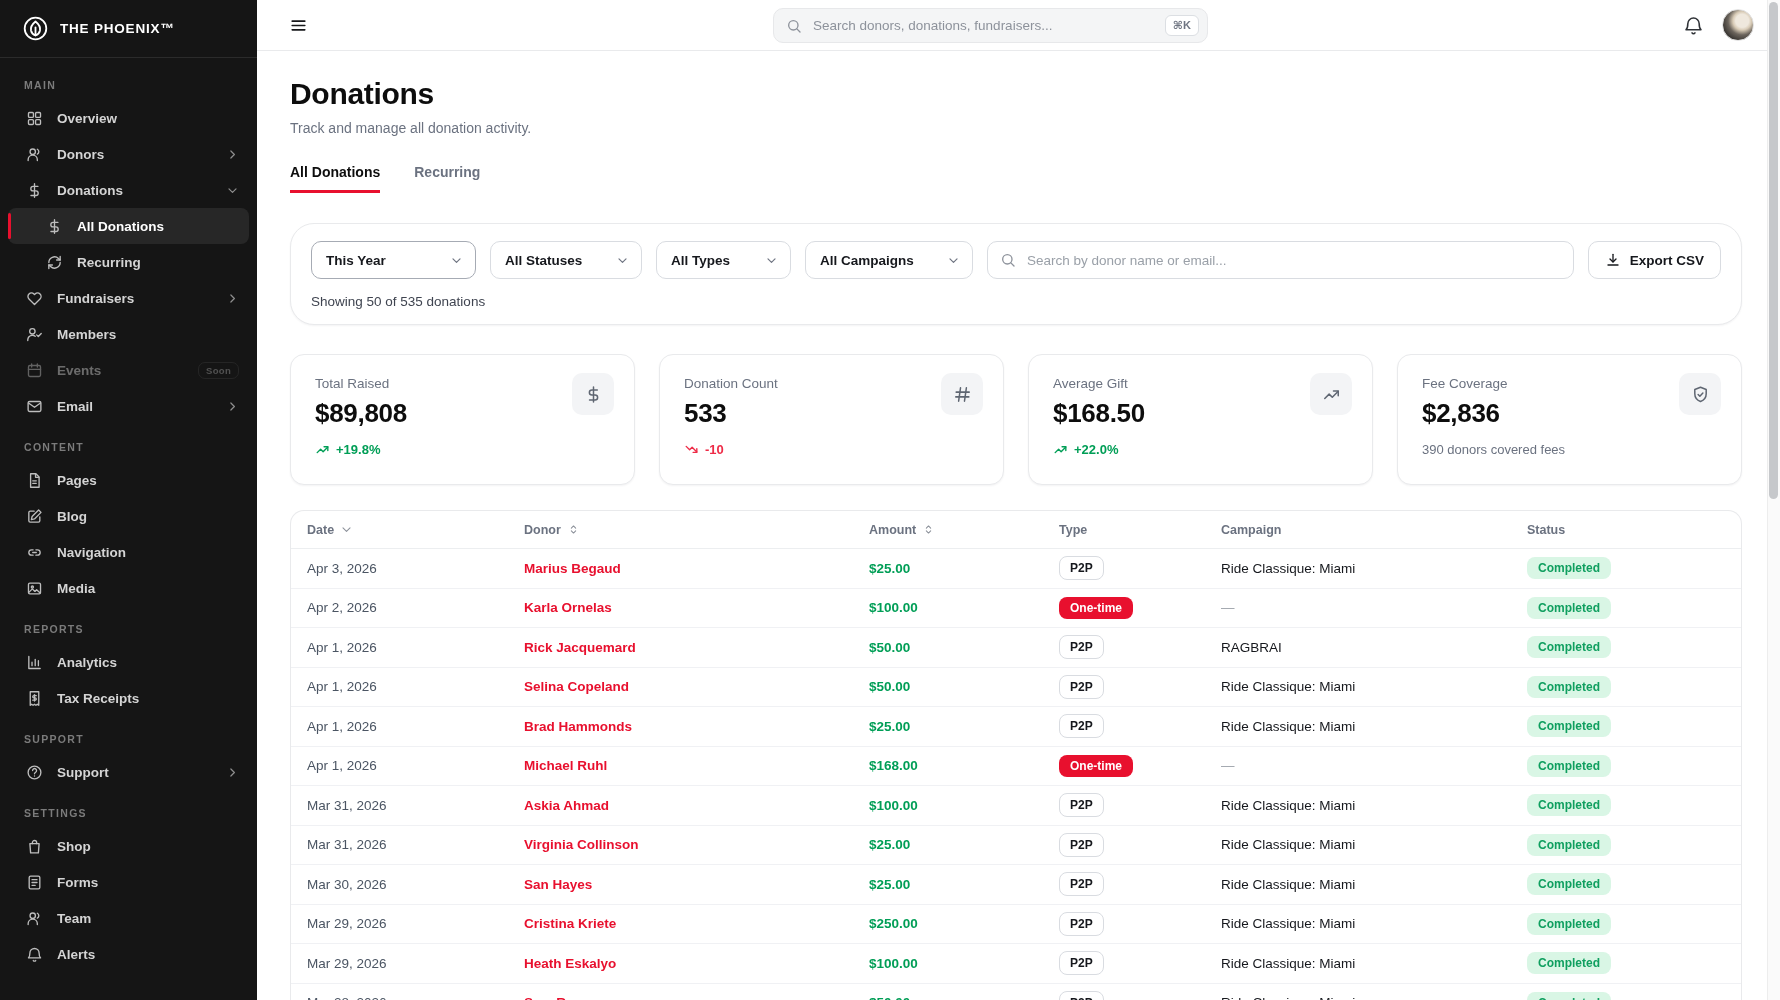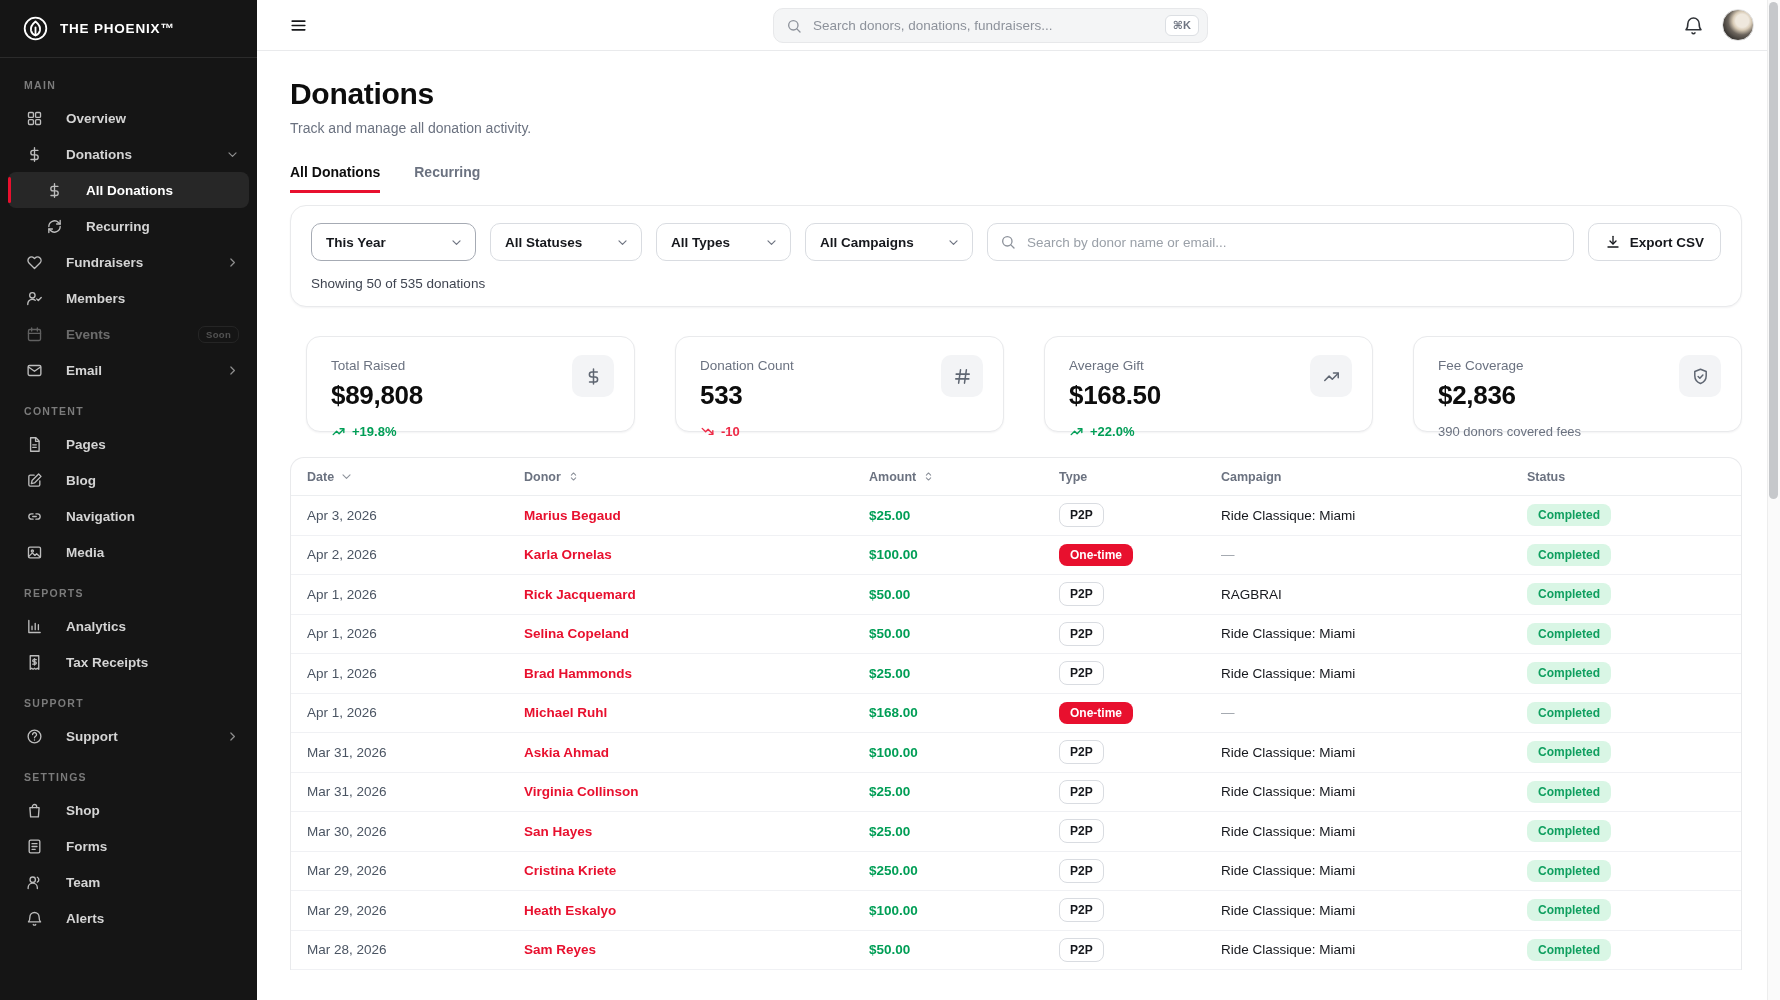--- a/index.html
+++ b/index.html
@@ -6,21 +6,21 @@
   *{box-sizing:border-box;}
   .app{position:relative;width:1780px;height:1000px;overflow:hidden;display:flex;background:#fff;}
 
   
   .sidebar{width:257px;min-width:257px;background:#151515;height:100%;overflow:hidden;}
   .logo-row{display:flex;align-items:center;gap:11px;height:58px;padding:10px 22px;border-bottom:1px solid #2b2b2b;}
   .logo-mark{color:#fff;display:flex;}
   .brand-name{color:#fff;font-weight:800;font-size:13.5px;letter-spacing:.8px;white-space:nowrap;}
   .nav{padding:4px 0 0;}
   .nav-section-label{color:#7b7b7b;font-size:10.5px;font-weight:700;letter-spacing:1.3px;padding:17px 24px 9px;}
-  .nav-item{display:flex;align-items:center;gap:23px;height:36px;margin:0 8px;border-radius:8px;padding:0 10px 0 18px;font-size:13.5px;font-weight:600;color:#d4d4d4;cursor:pointer;position:relative;}
+  .nav-item{display:flex;align-items:center;gap:14px;height:36px;margin:0 8px;border-radius:8px;padding:0 10px 0 18px;font-size:13.5px;font-weight:600;color:#d4d4d4;cursor:pointer;position:relative;}
   .nav-item .ni-icon{width:17px;height:17px;color:#bdbdbd;display:flex;align-items:center;justify-content:center;flex:none;}
   .nav-item.sub{padding-left:38px;}
   .nav-item.active{background:#272727;color:#fff;font-weight:700;}
   .nav-item.active::before{content:"";position:absolute;left:0;top:5px;bottom:5px;width:3px;background:#e8102e;border-radius:2px;}
   .nav-item.disabled{opacity:.45;}
   .ni-label{white-space:nowrap;}
   .badge-soon{margin-left:auto;font-size:9.5px;font-weight:700;color:#9a9a9a;border:1px solid #3a3a3a;border-radius:7px;padding:2px 7px;letter-spacing:.3px;}
   .nav-chevron{margin-left:auto;color:#8f8f8f;display:flex;}
 
   
@@ -38,34 +38,34 @@
     background:radial-gradient(circle at 64% 36%, #efe8dd 0 24%, #d8cbb6 34%, #6b645c 52%, #33302d 78%, #201e1c 100%);}
 
   
   .content{flex:1;overflow:hidden;padding:0 38px 0 33px;}
   .page-title{font-size:30px;font-weight:800;color:#0d0d0d;margin-top:26px;letter-spacing:-.3px;}
   .page-subtitle{font-size:14px;color:#6b7280;margin-top:9px;}
   .tabs{display:flex;gap:34px;margin-top:28px;}
   .tab{font-size:14px;font-weight:700;color:#6b7280;padding-bottom:10px;cursor:pointer;border-bottom:3px solid transparent;}
   .tab.active{color:#0d0d0d;border-bottom-color:#e8102e;}
 
-  .filter-card{margin-top:12px;border:1px solid #e9eaec;border-radius:16px;background:#fff;box-shadow:0 1px 2px rgba(16,24,40,.05);padding:17px 20px 15px;}
+  .filter-card{margin-top:30px;border:1px solid #e9eaec;border-radius:24px;background:#fff;box-shadow:0 1px 2px rgba(16,24,40,.05);padding:17px 20px 15px;}
   .filter-row{display:flex;gap:14px;align-items:center;}
   .dropdown{height:38px;border:1px solid #d9dce1;border-radius:10px;display:flex;align-items:center;justify-content:space-between;padding:0 12px 0 14px;font-size:13.5px;font-weight:600;color:#16181d;cursor:pointer;background:#fff;flex:none;}
   .dropdown.emph{border-color:#a6abb4;}
   .dd-chevron{color:#6f7582;margin-left:16px;display:flex;}
   .donor-search{flex:1;height:38px;border:1px solid #d9dce1;border-radius:10px;display:flex;align-items:center;gap:9px;padding:0 12px;background:#fff;cursor:text;}
   .ds-input{flex:1;border:none;outline:none;font-size:13.5px;color:#16181d;font-family:inherit;background:transparent;}
   .ds-input::placeholder{color:#9aa0a8;}
   .export-btn{height:38px;border:1px solid #d9dce1;border-radius:10px;background:#fff;display:flex;align-items:center;gap:9px;padding:0 16px;font-size:13.5px;font-weight:700;color:#16181d;cursor:pointer;flex:none;}
   .export-btn .dl{display:flex;color:#16181d;}
   .filter-summary{margin-top:15px;font-size:13.5px;color:#3f4450;}
 
   .stats{display:grid;grid-template-columns:repeat(4,1fr);gap:24px;margin-top:29px;}
-  .stat-card{position:relative;border:1px solid #e9eaec;border-radius:14px;background:#fff;box-shadow:0 1px 2px rgba(16,24,40,.05);padding:21px 24px;height:96px;margin-left:16px;}
+  .stat-card{position:relative;border:1px solid #e9eaec;border-radius:14px;background:#fff;box-shadow:0 1px 2px rgba(16,24,40,.05);padding:21px 24px;height:131px;}
   .stat-label{font-size:13.5px;color:#6b7280;font-weight:500;}
   .stat-value{font-size:26px;font-weight:800;color:#0d0d0d;margin-top:7px;letter-spacing:-.3px;}
   .stat-trend{display:flex;align-items:center;gap:6px;margin-top:13px;font-size:13px;font-weight:700;}
   .stat-trend .ti{display:flex;}
   .trend-up{color:#009e56;}
   .trend-down{color:#ee2b47;}
   .stat-note{margin-top:13px;font-size:13px;color:#6b7280;font-weight:500;}
   .stat-icon{position:absolute;top:18px;right:20px;width:42px;height:42px;border-radius:10px;background:#f3f4f6;display:flex;align-items:center;justify-content:center;color:#5f6672;}
 
   
@@ -119,20 +119,35 @@
               <rect x="13.5" y="3.5" width="7" height="7" rx="1.5"></rect>
               <rect x="3.5" y="13.5" width="7" height="7" rx="1.5"></rect>
               <rect x="13.5" y="13.5" width="7" height="7" rx="1.5"></rect>
             </svg>
           </span>
           <span class="ni-label">Overview</span>
         </div>
         <div class="nav-item">
           <span class="ni-icon">
             <svg width="17" height="17" viewBox="0 0 24 24" fill="none" stroke="currentColor" stroke-width="1.9" stroke-linecap="round" stroke-linejoin="round">
+              <circle cx="9.5" cy="8" r="3.8"></circle>
+              <path d="M3 20.5v-1.2a6.5 6.5 0 0 1 13 0v1.2"></path>
+              <path d="M16 4.6a3.8 3.8 0 0 1 0 6.8"></path>
+            </svg>
+          </span>
+          <span class="ni-label">Donors</span>
+          <span class="nav-chevron">
+            <svg width="13" height="13" viewBox="0 0 24 24" fill="none" stroke="currentColor" stroke-width="2.2" stroke-linecap="round" stroke-linejoin="round">
+              <path d="M9 5.5l6.5 6.5L9 18.5"></path>
+            </svg>
+          </span>
+        </div>
+        <div class="nav-item">
+          <span class="ni-icon">
+            <svg width="17" height="17" viewBox="0 0 24 24" fill="none" stroke="currentColor" stroke-width="1.9" stroke-linecap="round" stroke-linejoin="round">
               <path d="M12 2.5v19"></path>
               <path d="M16.8 6.2H10a3.2 3.2 0 0 0 0 6.4h4a3.2 3.2 0 0 1 0 6.4H7"></path>
             </svg>
           </span>
           <span class="ni-label">Donations</span>
           <span class="nav-chevron">
             <svg width="13" height="13" viewBox="0 0 24 24" fill="none" stroke="currentColor" stroke-width="2.2" stroke-linecap="round" stroke-linejoin="round">
               <path d="M5.5 9l6.5 6.5L18.5 9"></path>
             </svg>
           </span>

